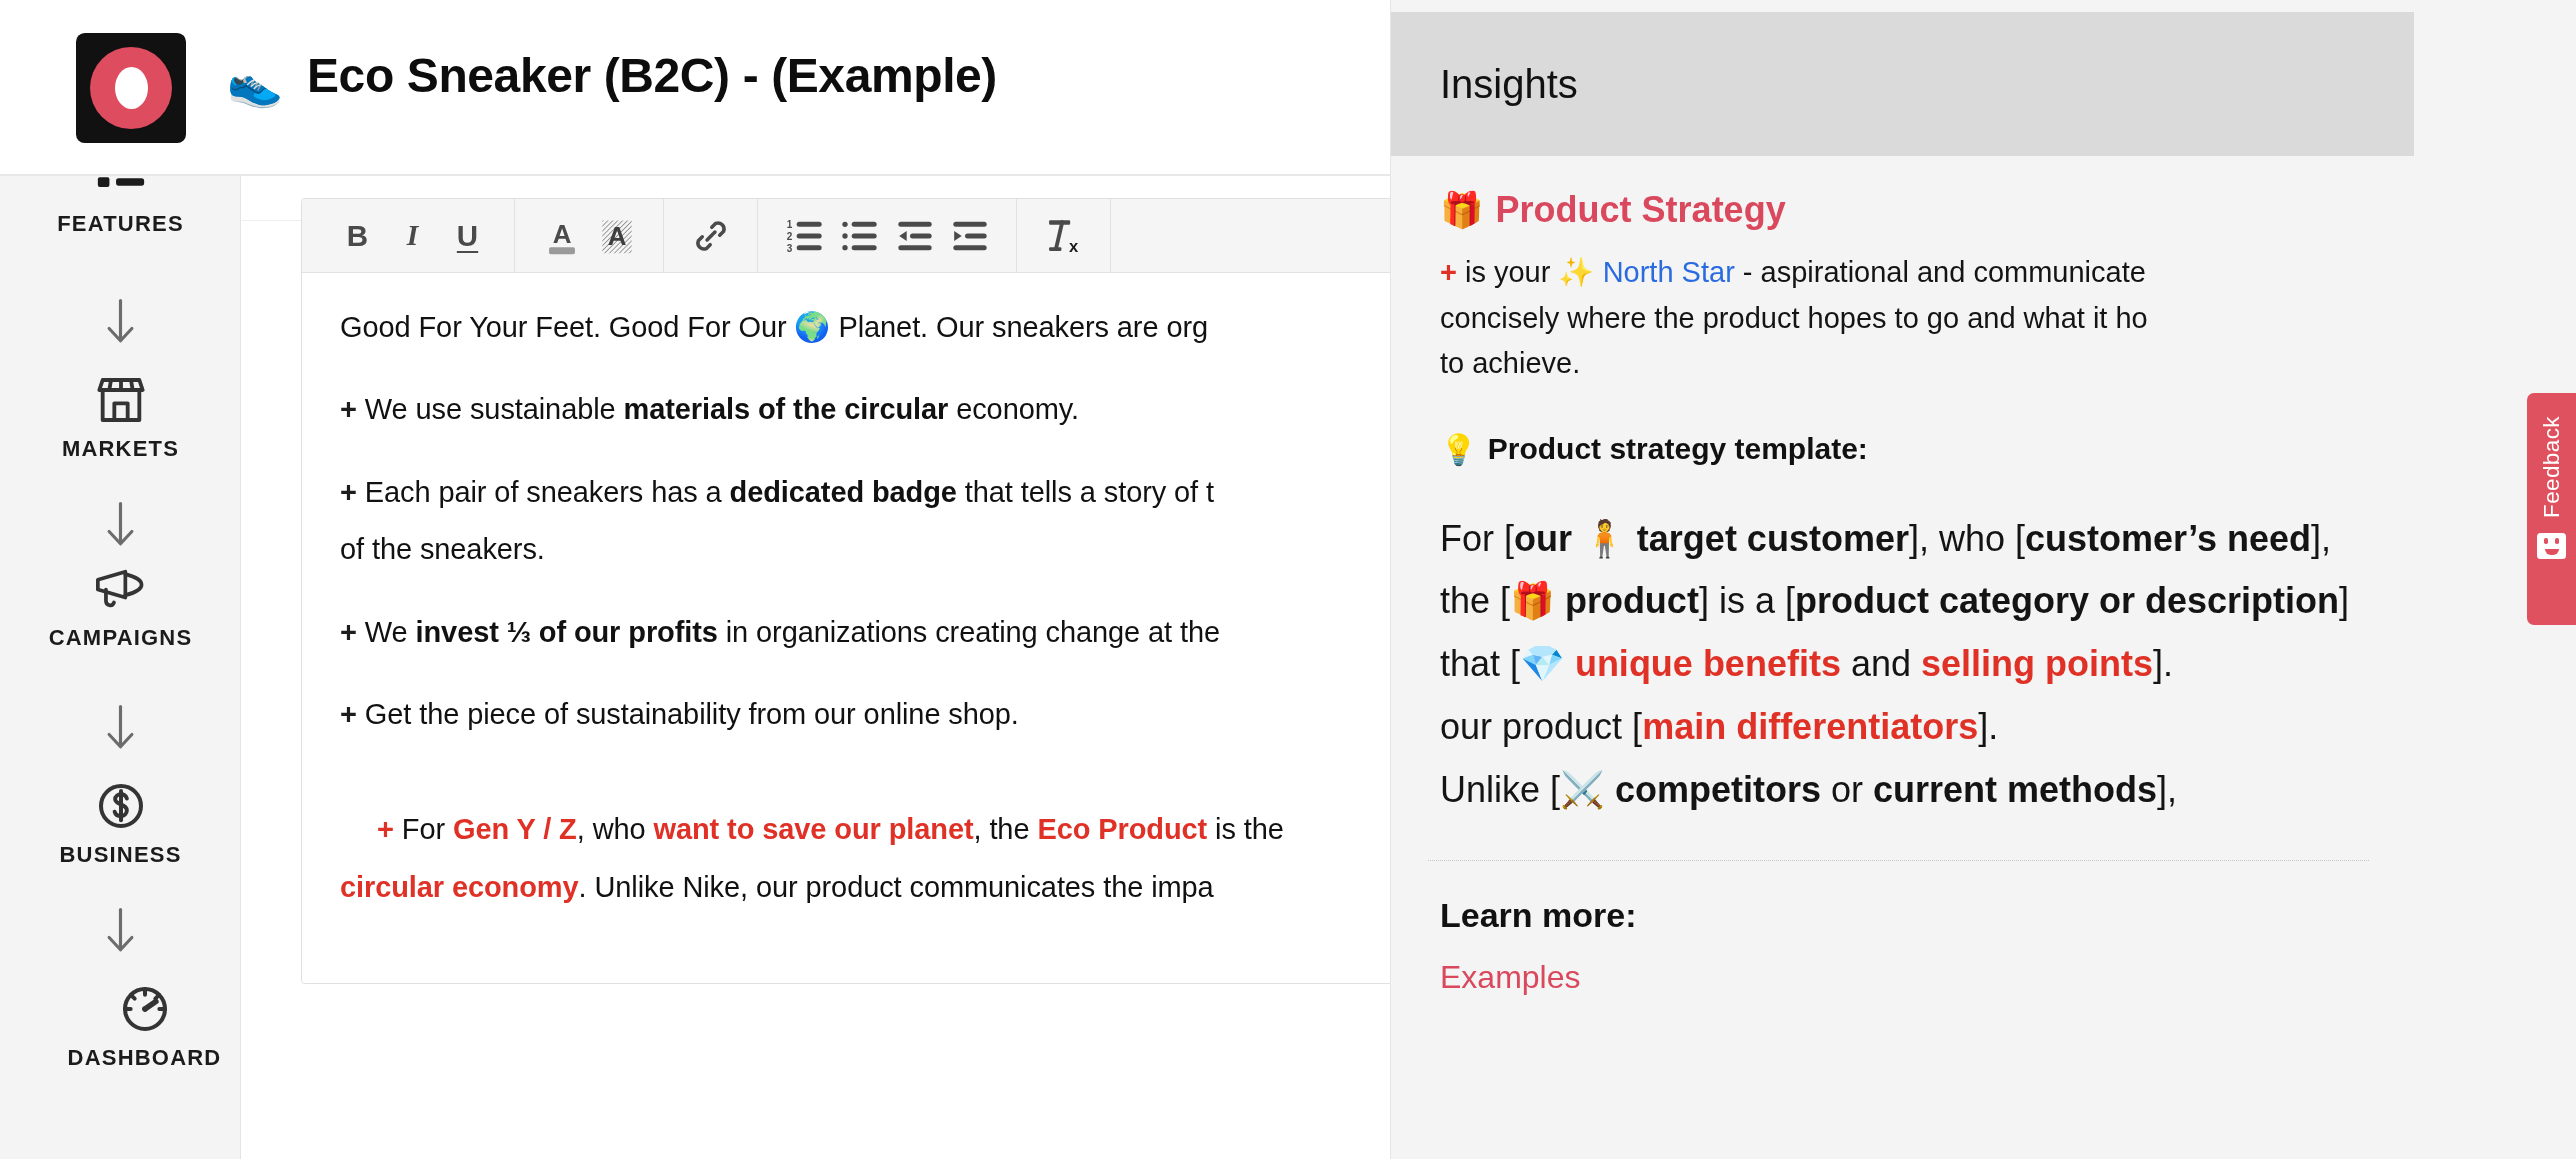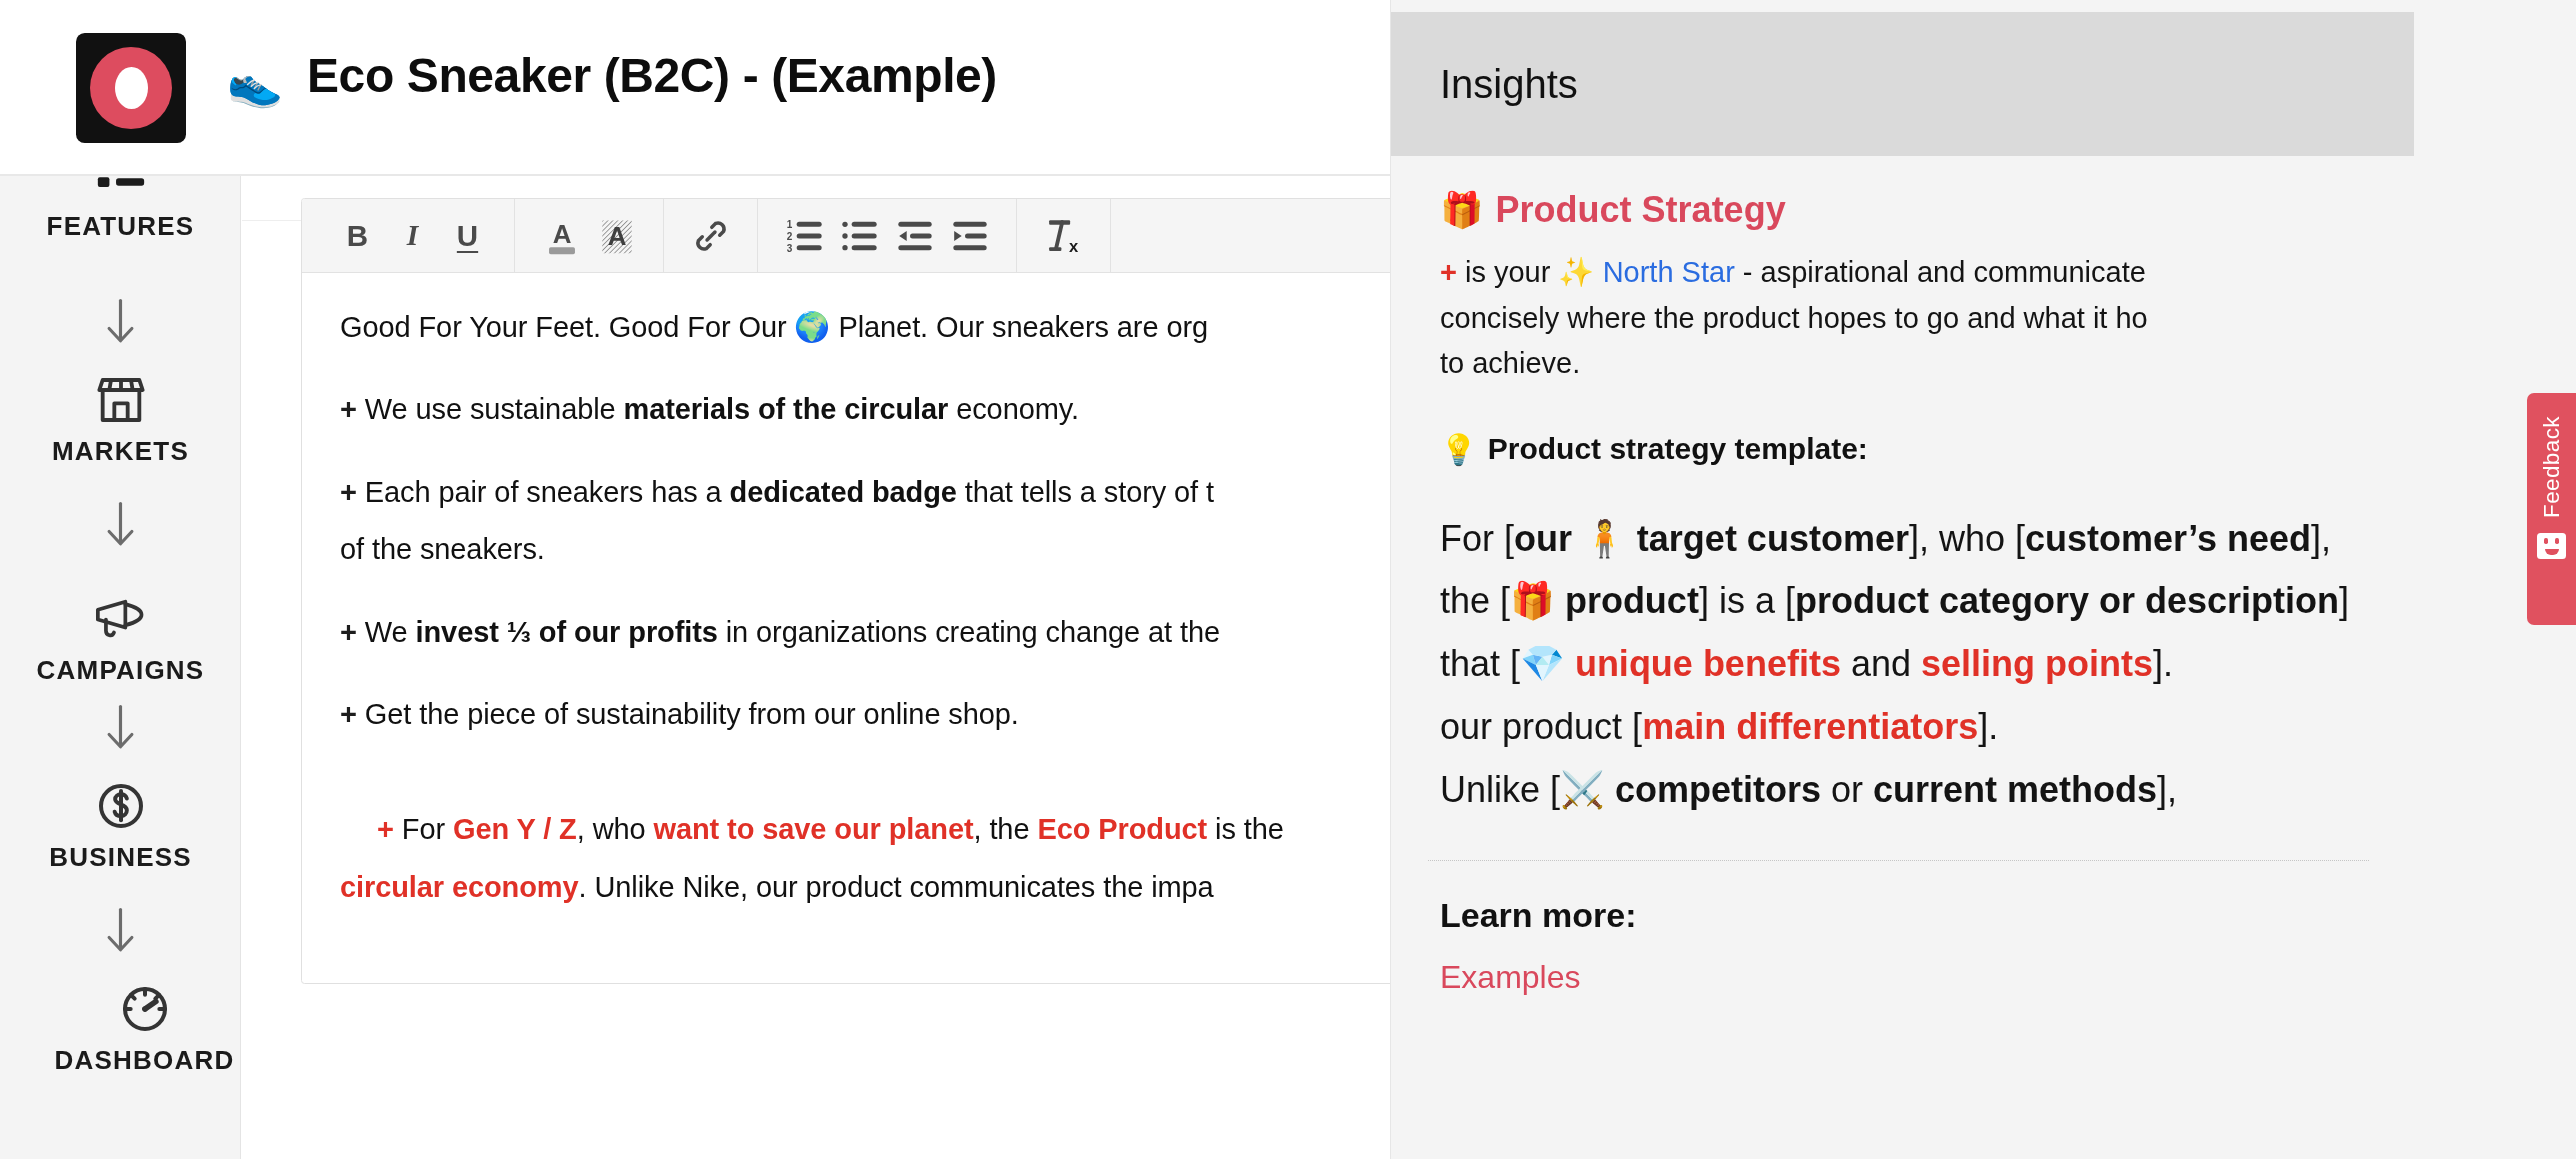--- a/index.html
+++ b/index.html
@@ -67,21 +67,21 @@
     position: absolute; left: 0; width: 241px;
     text-align: center;
   }
   .nav-icon {
     display: flex; align-items: center; justify-content: center;
     height: 64px;
     color: #343434;
   }
   .nav-icon svg { display: block; }
   .nav-label {
-    font-size: 26px;
+    font-size: 22px;
     font-weight: 600;
     letter-spacing: 1.2px;
     color: #1b1b1b;
     margin-top: 3.5px;
   }
   .nav-arrow {
     position: absolute; left: 0; width: 241px;
     text-align: center;
     color: #6c6c6c;
   }
@@ -334,21 +334,21 @@
     <div class="nav-label">MARKETS</div>
   </div>
 
   <div class="nav-arrow" style="top:324px;">
     <svg width="35" height="49" viewBox="0 0 20 28" fill="none" stroke="#6c6c6c" stroke-width="1.8" stroke-linecap="round" stroke-linejoin="round">
       <line x1="10" y1="2" x2="10" y2="24"></line>
       <polyline points="3.5,18 10,25 16.5,18"></polyline>
     </svg>
   </div>
 
-  <div class="nav-item" style="top:411px;">
+  <div class="nav-item" style="top:381px;">
     <div class="nav-icon">
       <svg width="55" height="49" viewBox="0 0 34 28" fill="none" stroke="#343434" stroke-width="2.3" stroke-linejoin="round" stroke-linecap="round">
         <path d="M3 8 L20 3 L20 19 L3 14 Z"></path>
         <path d="M20 4.5 C26 6 30 8.5 30 11 C30 13.5 26 16 20 17.5"></path>
         <path d="M8 14 L8 21 C8 24 12 25 13 22"></path>
       </svg>
     </div>
     <div class="nav-label">CAMPAIGNS</div>
   </div>
 

